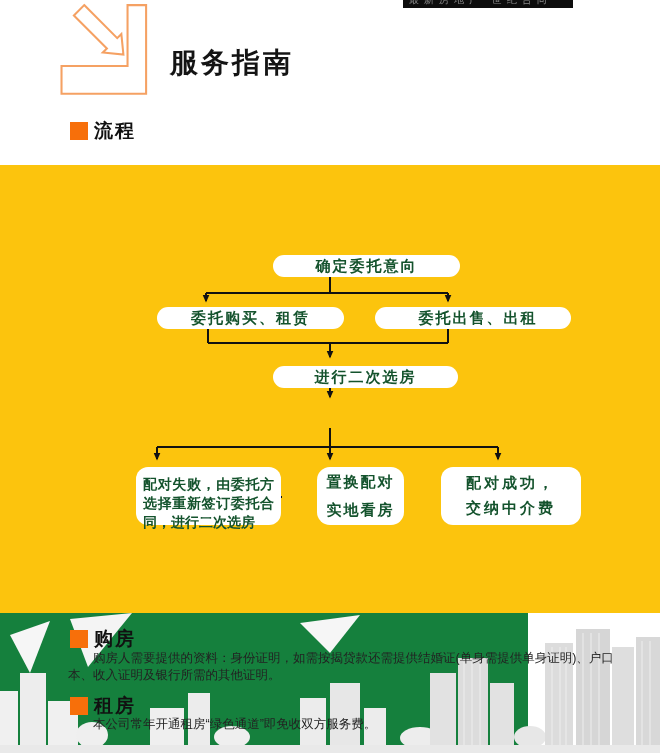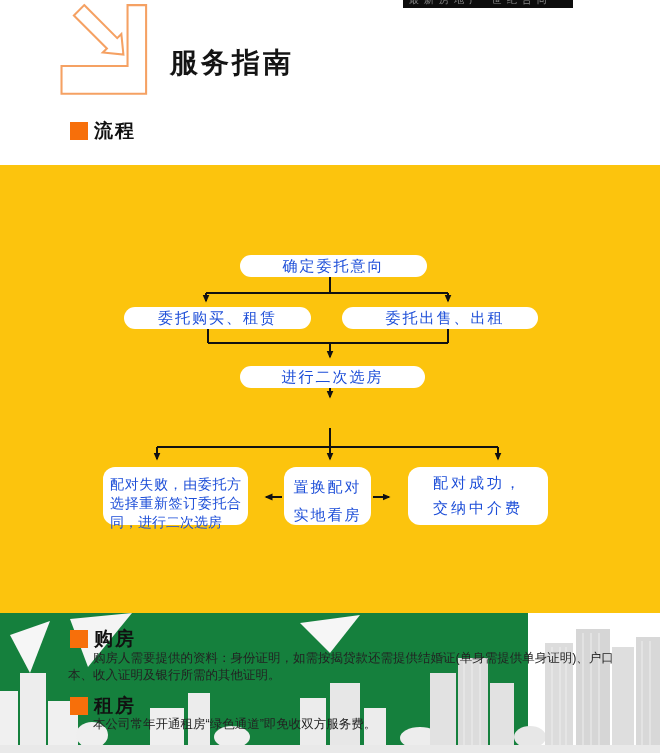--- a/index.html
+++ b/index.html
@@ -17,33 +17,33 @@
   .hdr-banner span{position:absolute;top:-7px;left:6px;font-size:10px;color:#8a8a8a;
     letter-spacing:5px;white-space:nowrap;}
   
   .sec-label{position:absolute;display:flex;align-items:center;gap:6px;}
   .sec-label .sq{width:18px;height:18px;background:#F76F0A;flex:none;}
   .sec-label .txt{font-size:19px;font-weight:bold;letter-spacing:2px;color:#111;white-space:nowrap;}
   #lbl-process{left:70px;top:118px;}
   
   .flow{position:absolute;left:0;top:165px;width:660px;height:448px;background:#FCC40D;}
   .flow svg.wires{position:absolute;left:0;top:0;width:660px;height:448px;}
-  .node{position:absolute;background:#fff;border-radius:12px;color:#1d4ed8;
-    display:flex;align-items:center;justify-content:center;font-weight:400;}
+  .node{position:absolute;background:#fff;border-radius:12px;color:#14532d;
+    display:flex;align-items:center;justify-content:center;font-weight:700;margin-left:33px;}
   .pill{height:22px;font-size:15px;letter-spacing:2px;white-space:nowrap;}
   #n-intent {left:240px;top:90px; width:187px;}
   #n-buy    {left:124px;top:142px;width:187px;}
   #n-sell   {left:342px;top:142px;width:186px;padding-left:10px;}
   #n-sign   {left:240px;top:201px;width:185px;}
   #n-publish{left:240px;top:241px;width:185px;}
   .bigbox{top:302px;height:58px;box-sizing:border-box;}
   #n-fail{left:103px;width:145px;display:block;text-align:justify;
     font-size:14px;line-height:19px;padding:8px 7px;letter-spacing:0;}
-  #n-exchange{left:284px;width:87px;flex-direction:column;justify-content:flex-end;
-    gap:9px;font-size:15px;letter-spacing:2px;}
+  #n-exchange{left:284px;width:87px;flex-direction:column;justify-content:center;
+    gap:9px;font-size:15px;letter-spacing:2px;border-radius:13px;}
   #n-success{left:408px;width:140px;flex-direction:column;justify-content:center;
     gap:6px;font-size:15px;letter-spacing:3px;}
   
   .bottom{position:absolute;left:0;top:613px;width:528px;height:140px;background:#15803d;}
   .bottom .skyline{position:absolute;left:0;bottom:0;width:660px;height:140px;z-index:0;}
   .bottom .fg{position:relative;z-index:2;}
   #lbl-buy {left:70px;top:13px;}
   #lbl-rent{left:70px;top:80px;justify-content:flex-end;}
   .para{position:absolute;left:68px;width:552px;font-size:12.5px;line-height:17px;
     color:#222;text-indent:2em;}

